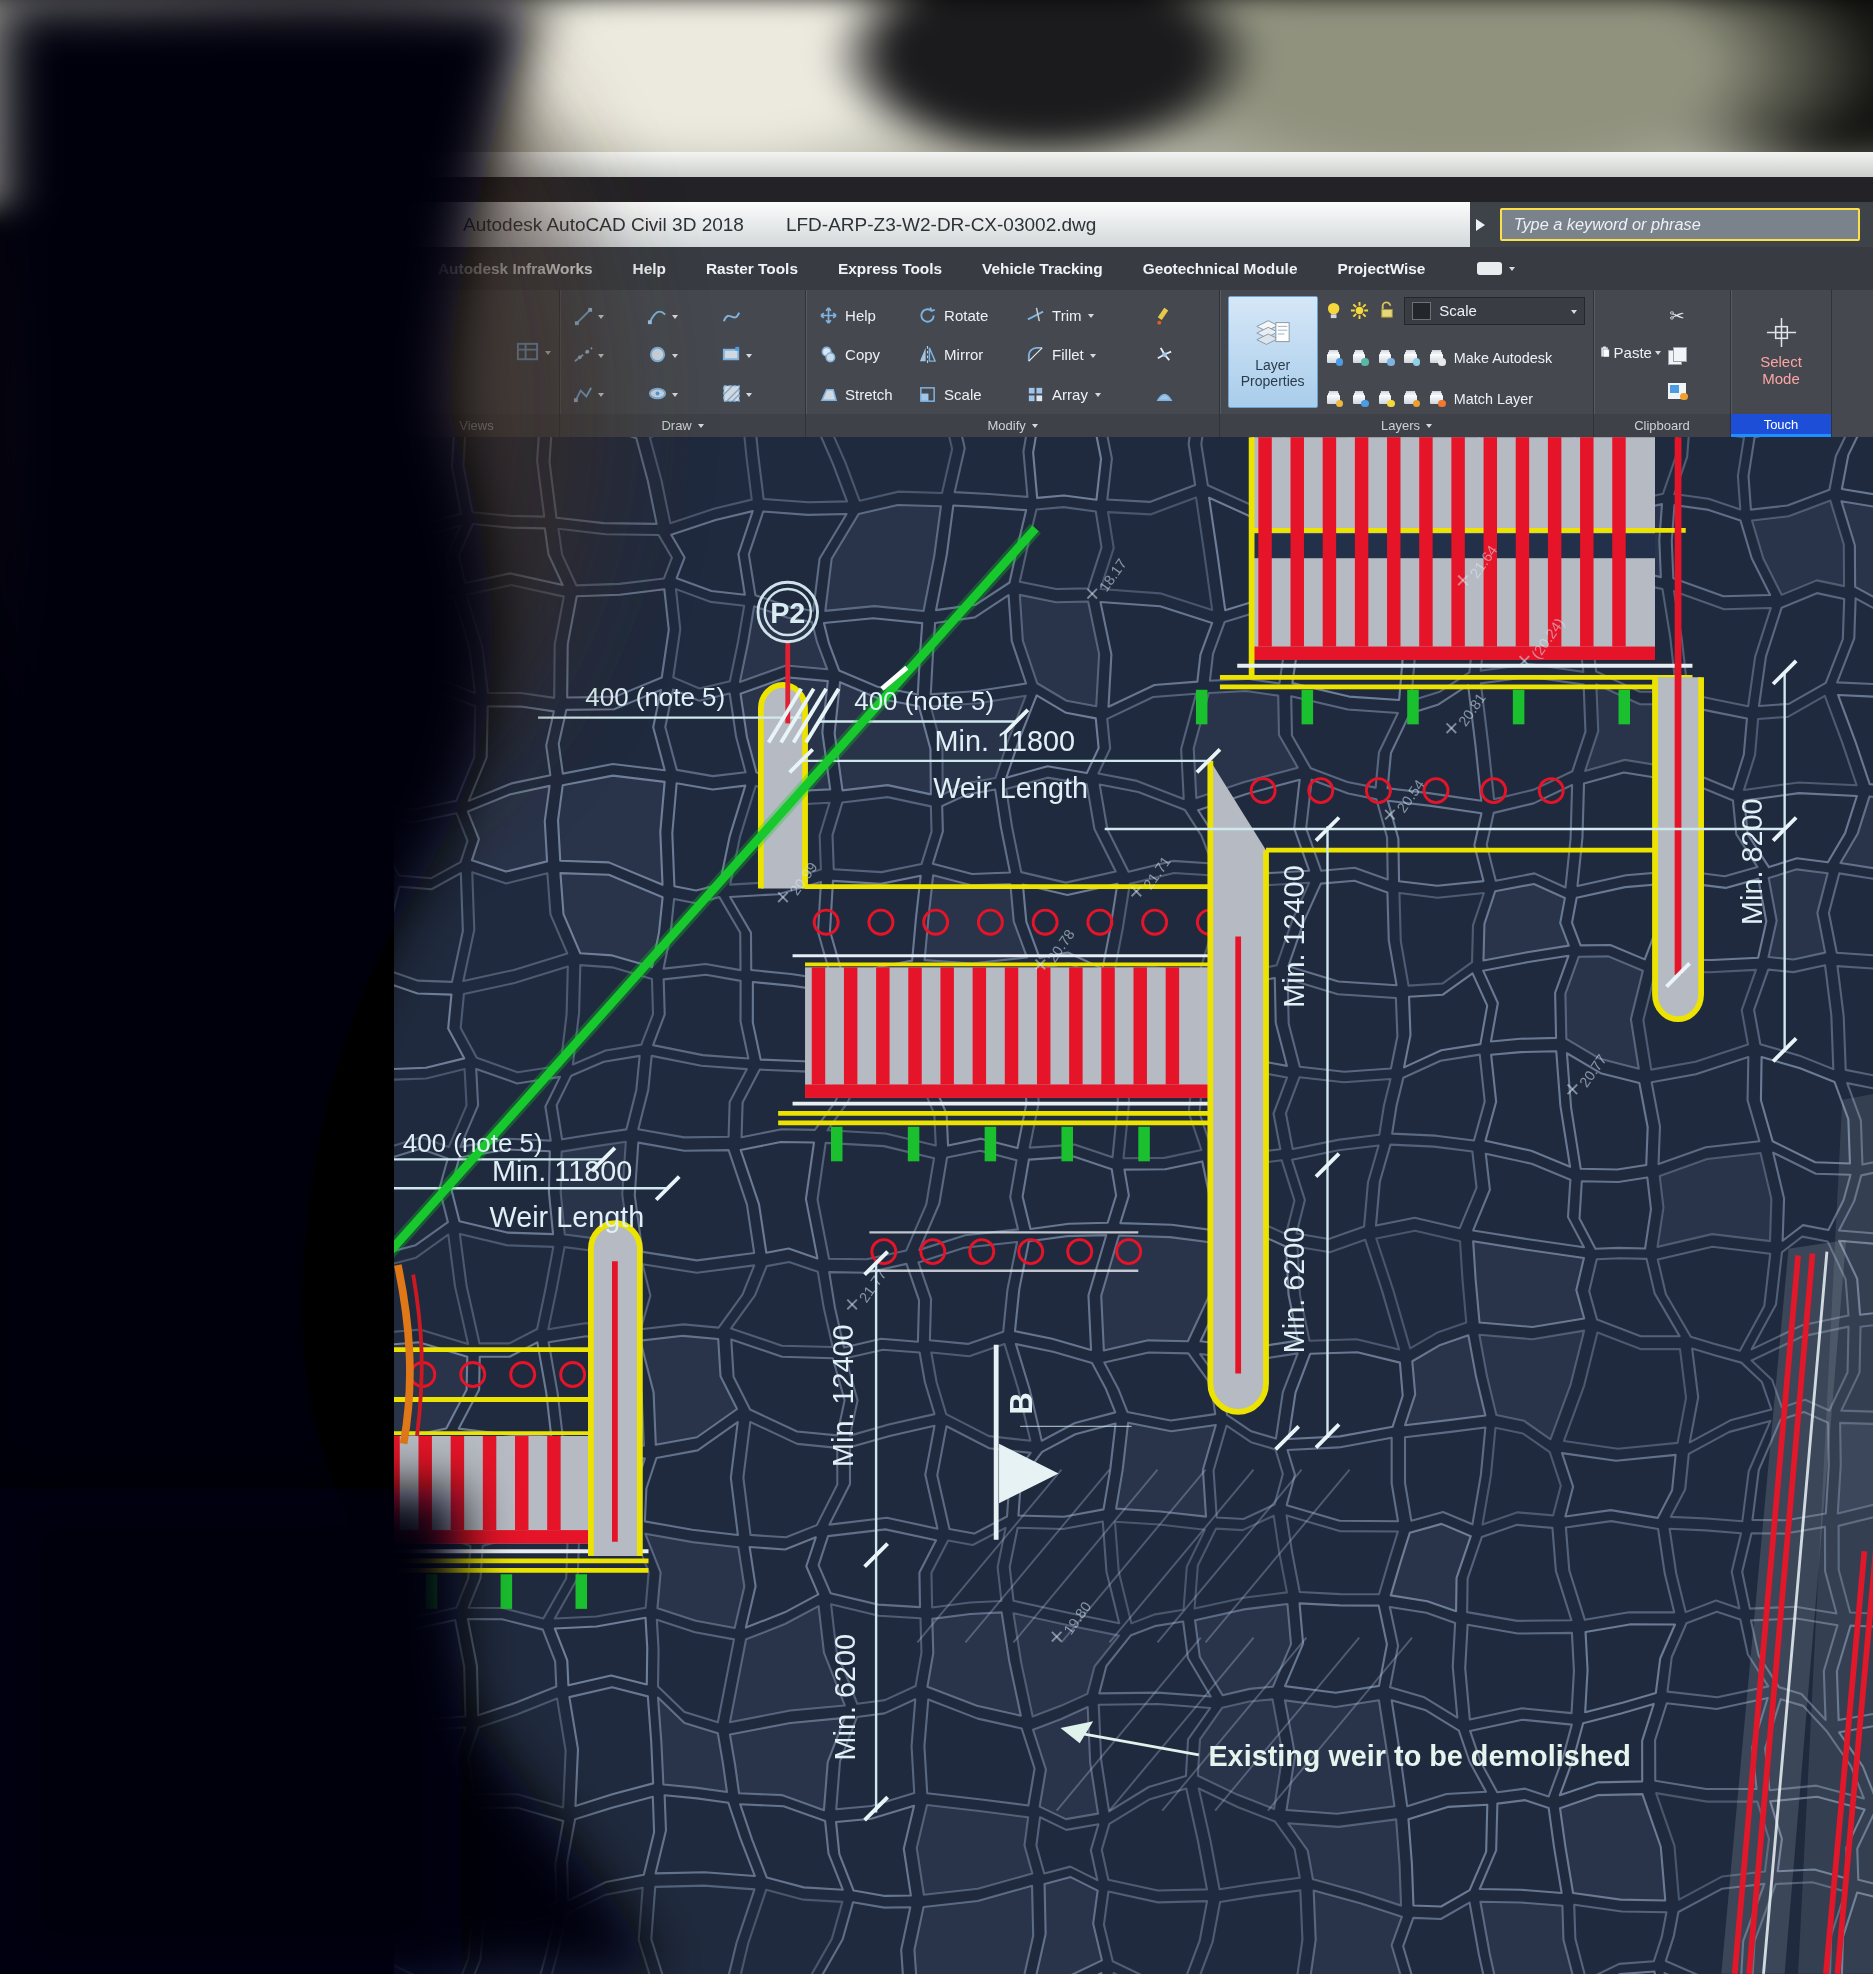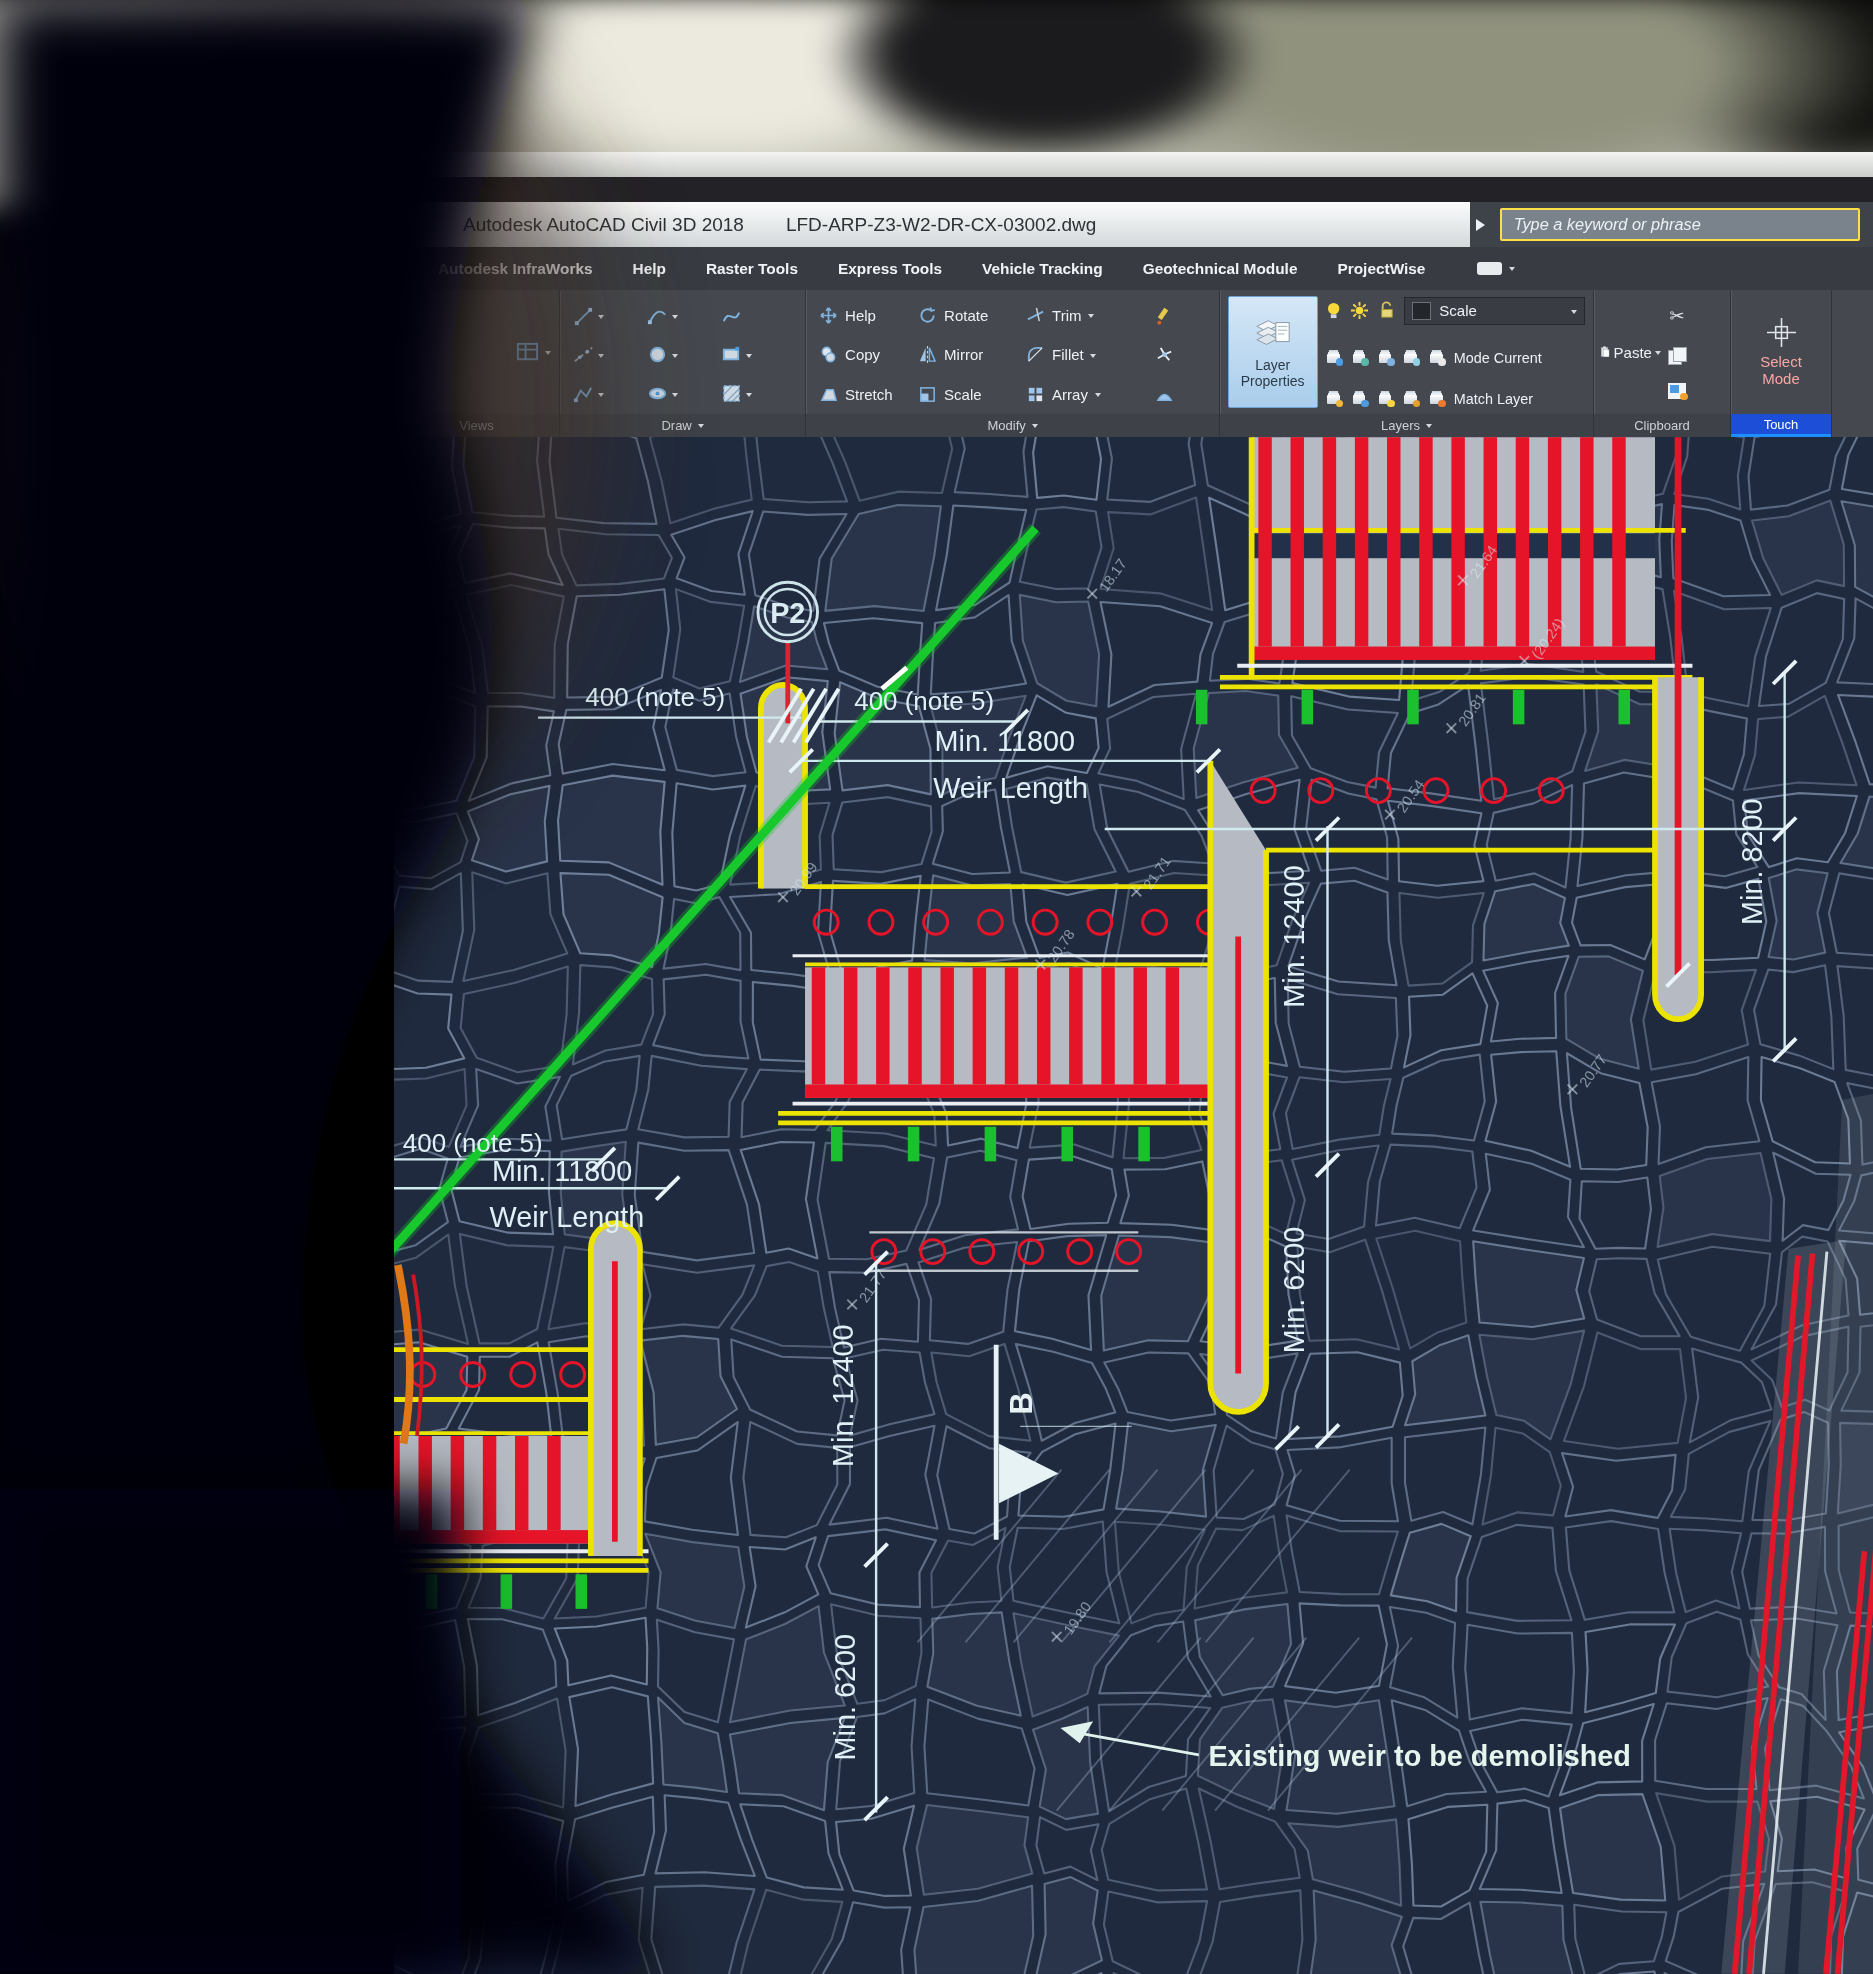--- a/index.html
+++ b/index.html
@@ -338,21 +338,21 @@
                 <span>Scale</span>
                 <span style="margin-left:auto" class="car"></span>
               </span>
             </div>
             <div class="lrow">
               <span class="mi" style="--c:#4d9be0"></span>
               <span class="mi" style="--c:#58b8a8"></span>
               <span class="mi" style="--c:#7fb2de"></span>
               <span class="mi" style="--c:#8fd0e8"></span>
               <span class="mi" style="--c:#e8e8ea"></span>
-              <span>Mode Current</span>
+              <span>Make Autodesk</span>
             </div>
             <div class="lrow">
               <span class="mi" style="--c:#f0b83c"></span>
               <span class="mi" style="--c:#4d9be0"></span>
               <span class="mi" style="--c:#f7d83c"></span>
               <span class="mi" style="--c:#e8a030"></span>
               <span class="mi" style="--c:#f07830"></span>
               <span>Match Layer</span>
             </div>
           </div>

